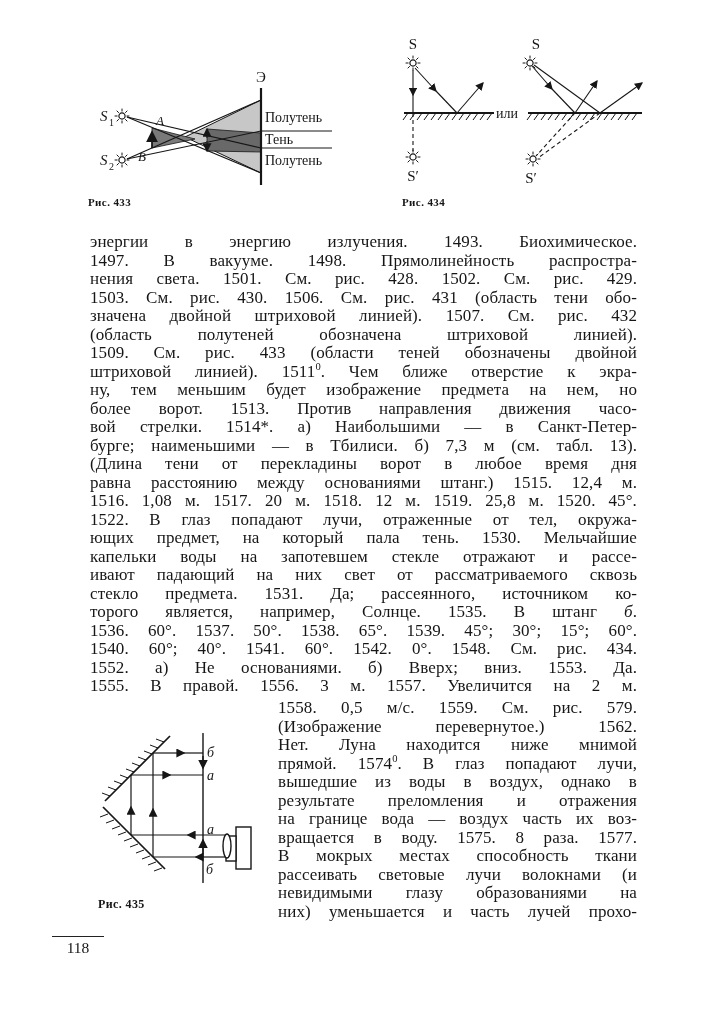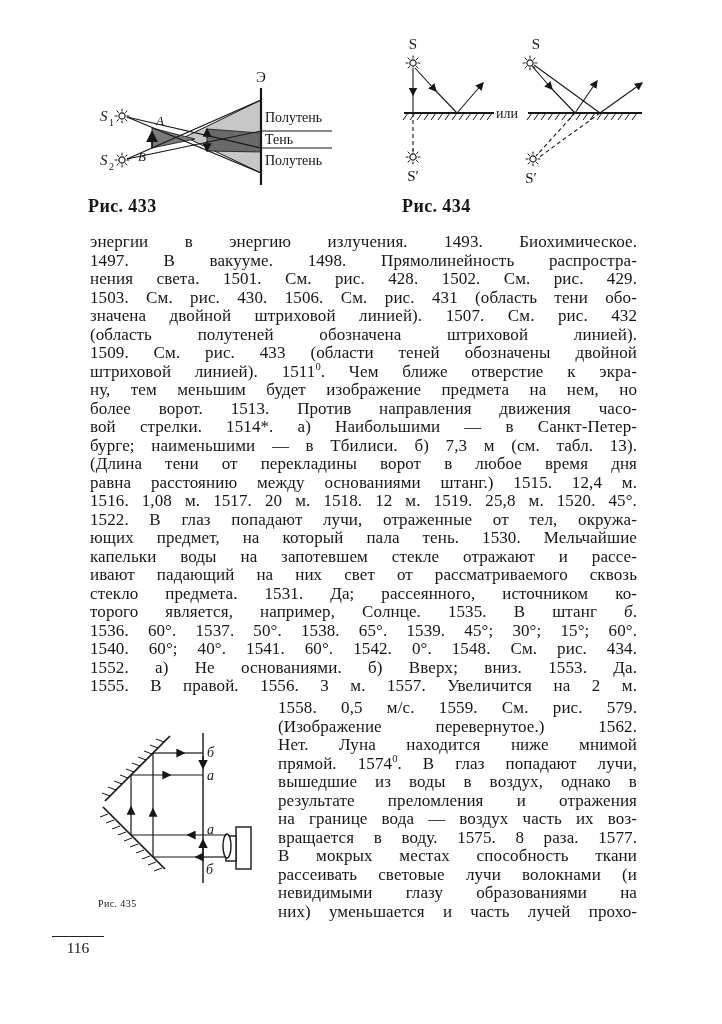--- a/index.html
+++ b/index.html
@@ -18,21 +18,21 @@
     font-family: "Liberation Serif", serif;
     fill: #161616;
   }
   .svgit { font-style: italic; }
 
   .fig433-wrap { position: absolute; left: 80px; top: 40px; }
   .fig434-wrap { position: absolute; left: 390px; top: 35px; }
 
   .figcap {
     position: absolute;
-    font-size: 18px;
+    font-size: 11px;
     font-weight: bold;
     letter-spacing: 0.4px;
     white-space: normal;
   }
   .cap433 { left: 88px; top: 196px; }
   .cap434 { left: 402px; top: 196px; }
 
   .bodytext {
     position: absolute;
     left: 90px;
@@ -57,22 +57,22 @@
     height: 238px;
     padding-top: 14px;
     white-space: normal;
     text-align: left;
     text-align-last: left;
   }
   .fig435-svg { margin-left: -30px; }
   .cap435 {
     position: static;
     margin: 0 0 0 8px;
-    font-size: 10px;
-    font-weight: normal;
+    font-size: 12px;
+    font-weight: bold;
     letter-spacing: 0.4px;
   }
 
   .pagenum {
     position: absolute;
     left: 52px;
     top: 936px;
     width: 52px;
     border-top: 1.6px solid #222;
     padding-top: 2px;
@@ -286,15 +286,15 @@
 прямой. </span><span class="b">1574</span><sup class="b">0</sup><span class="b">.</span><span> В глаз попадают лучи,
 вышедшие из воды в воздух, однако в
 результате преломления и отражения
 на границе вода — воздух часть их воз-
 вращается в воду. </span><span class="b">1575.</span><span> 8 раза. </span><span class="b">1577.</span><span>
 В мокрых местах способность ткани
 рассеивать световые лучи волокнами (и
 невидимыми глазу образованиями на
 них) уменьшается и часть лучей прохо-</span></div>
 
-  <div class="pagenum">116</div>
+  <div class="pagenum">118</div>
 
 </div>
 
 </body></html>

